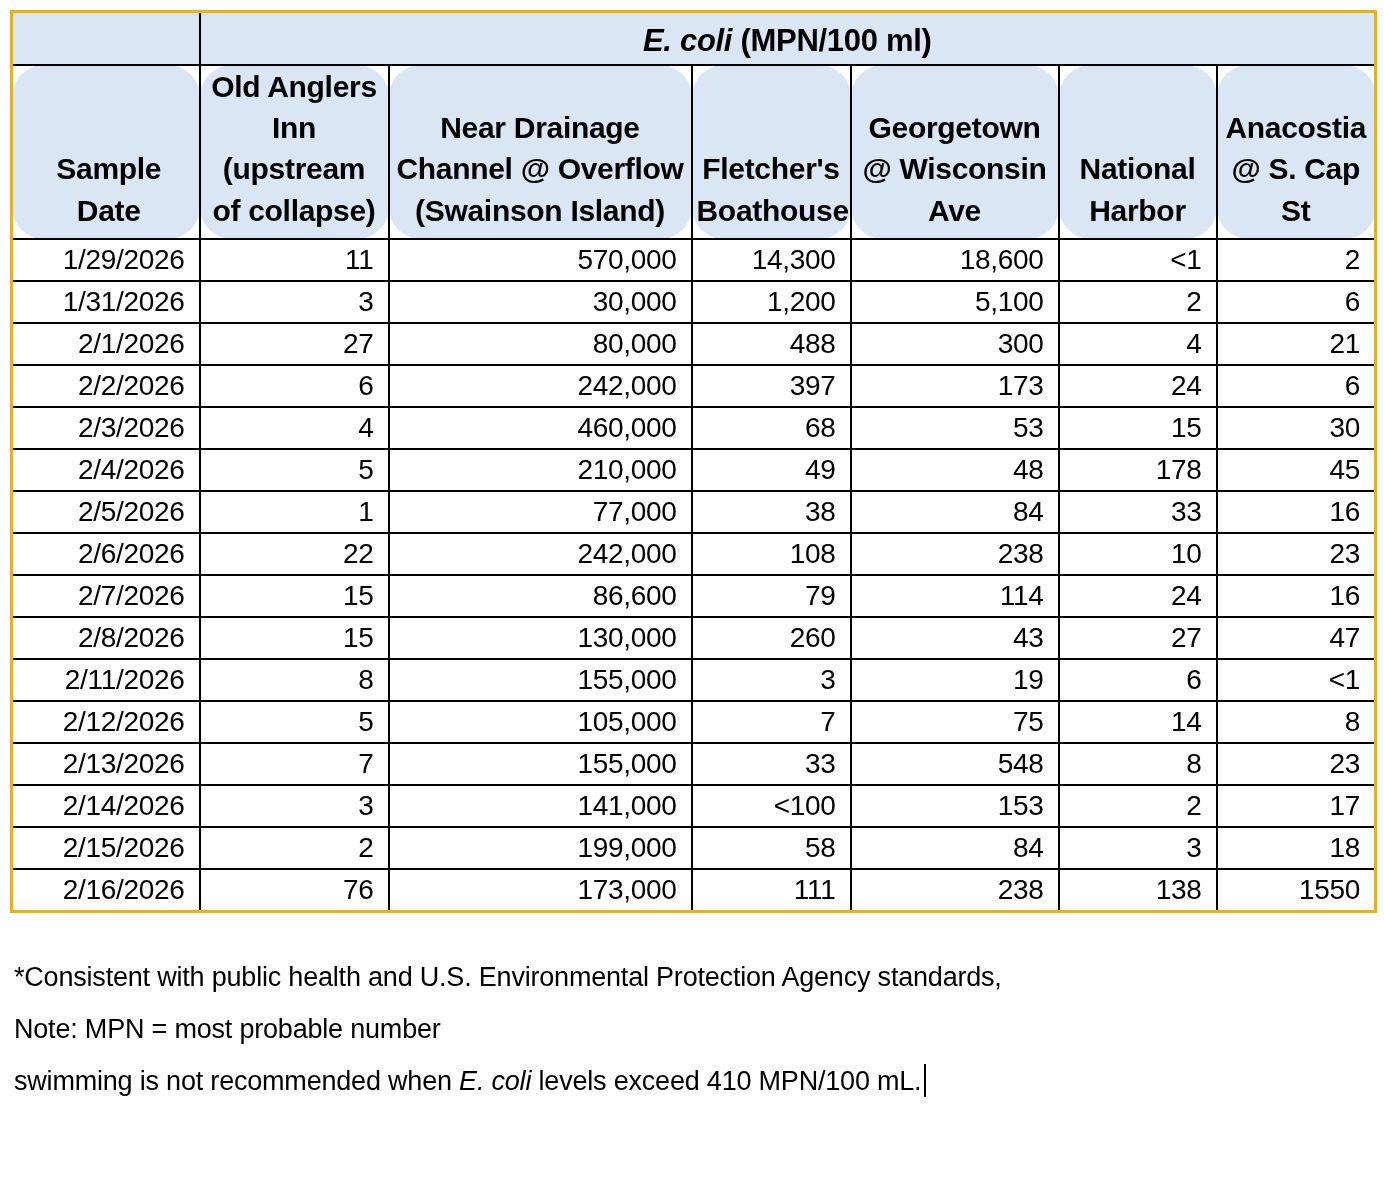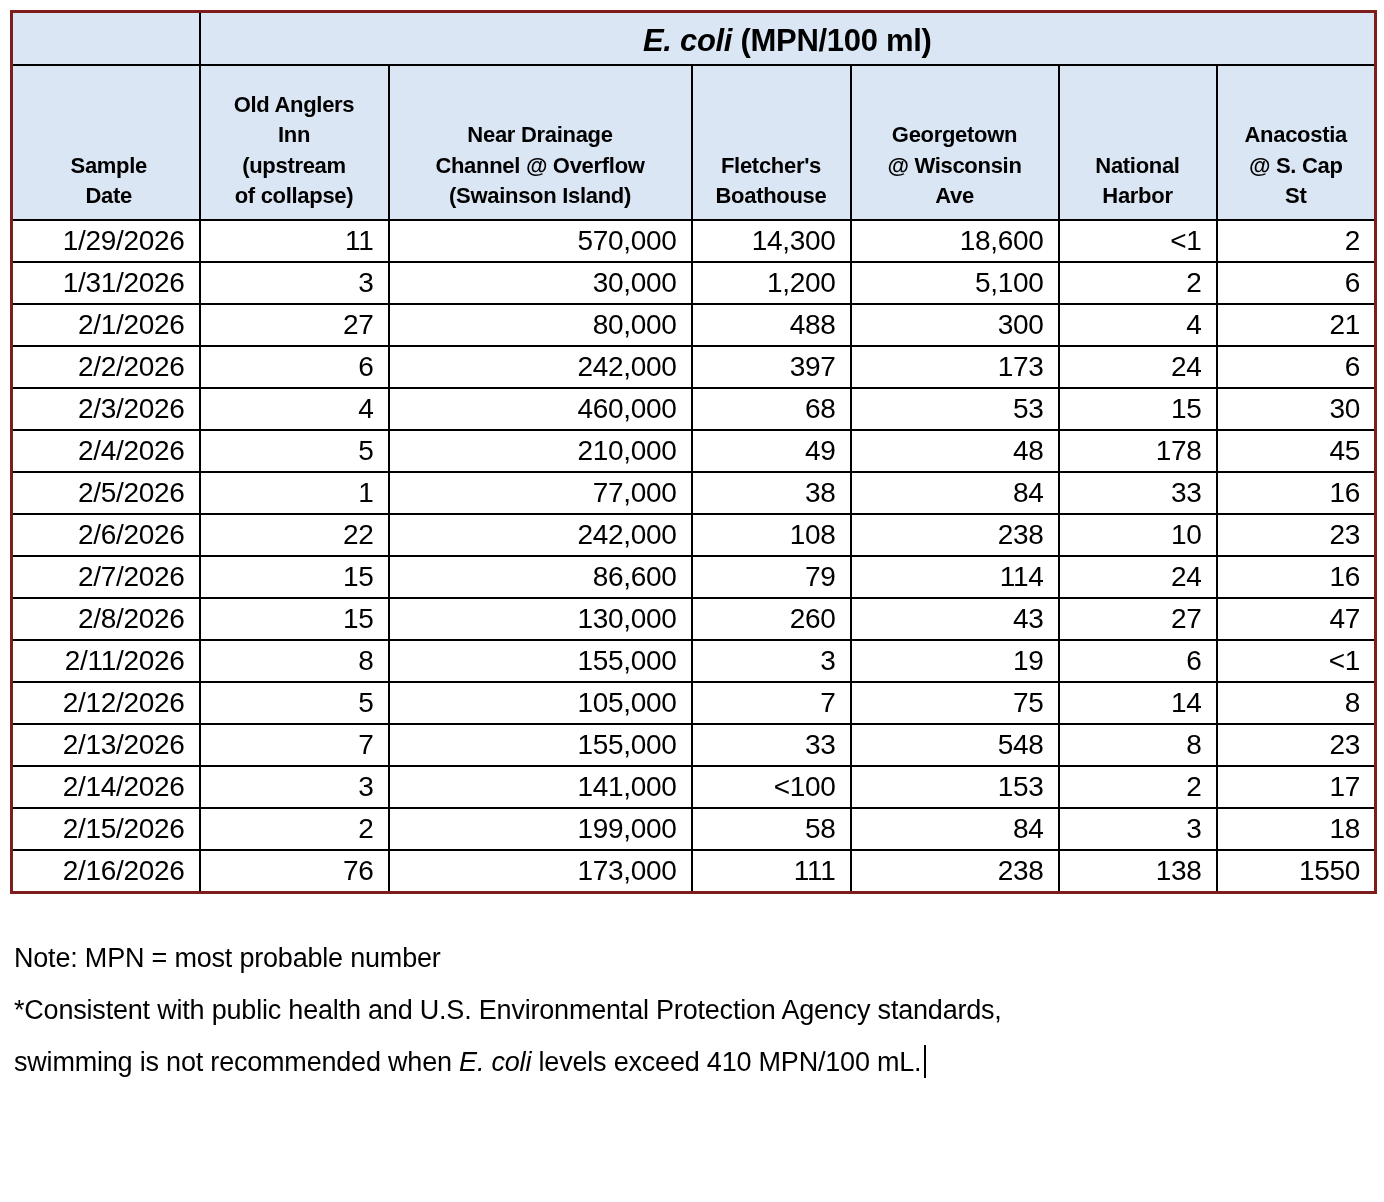--- a/index.html
+++ b/index.html
@@ -10,21 +10,21 @@
     overflow: hidden;
     font-family: "Liberation Sans", sans-serif;
     color: #000;
   }
   .page { padding: 10px 10px 0 10px; }
 
   table.ecoli {
     border-collapse: collapse;
     table-layout: fixed;
     width: 1364px;
-    border: 3px solid #7f1d1d;
+    border: 3px solid #eab308;
   }
   table.ecoli td, table.ecoli th {
     border: 2px solid #000;
     overflow: hidden;
   }
 
   
   tr.title-row td {
     background: var(--header-bg, #dbe6f4);
     height: 53px;
@@ -37,25 +37,26 @@
   }
   .species { font-style: italic; }
 
   
   tr.header-row th {
     background: var(--header-bg, #dbe6f4);
     height: 155px;
     vertical-align: bottom;
     text-align: center;
     font-weight: bold;
-    font-size: 22px;
+    font-size: 30px;
     letter-spacing: -0.3px;
     line-height: 1.38;
     white-space: pre-line;
     padding: 0 4px 7px 4px;
+    border-radius: 32px;
   }
   tr.header-row th.first {
     text-align: center;
     padding-left: 10px;
   }
 
   
   tbody td {
     height: 40px;
     line-height: 40px;
@@ -271,18 +272,18 @@
           <td>173,000</td>
           <td>111</td>
           <td>238</td>
           <td>138</td>
           <td>1550</td>
         </tr>
       </tbody>
   </table>
 
   <div class="notes">
+    <p>*Consistent with public health and U.S. Environmental Protection Agency standards,</p>
     <p>Note: MPN = most probable number</p>
-    <p>*Consistent with public health and U.S. Environmental Protection Agency standards,</p>
     <p><span>swimming is not recommended when </span><span class="it">E. coli</span><span> levels exceed 410 MPN/100 mL.</span><span class="caret"></span></p>
   </div>
 
 </div>
 
 </body></html>

